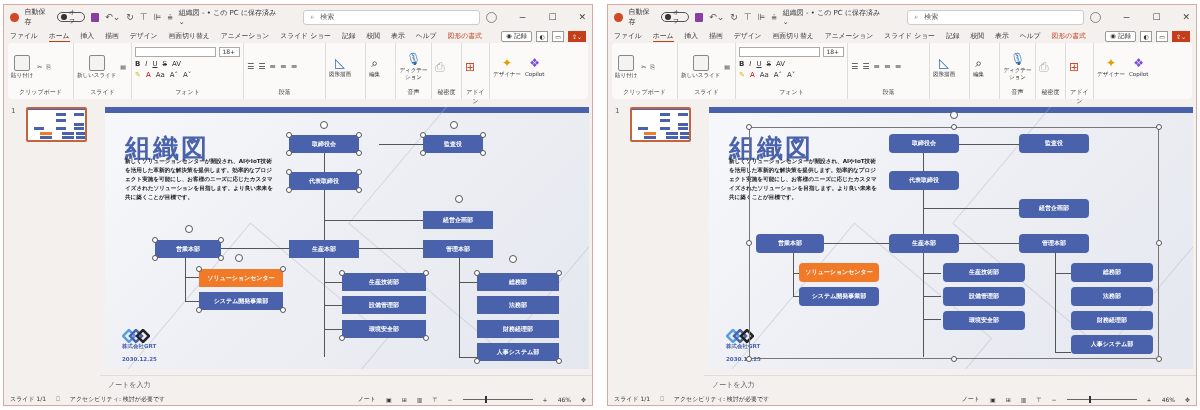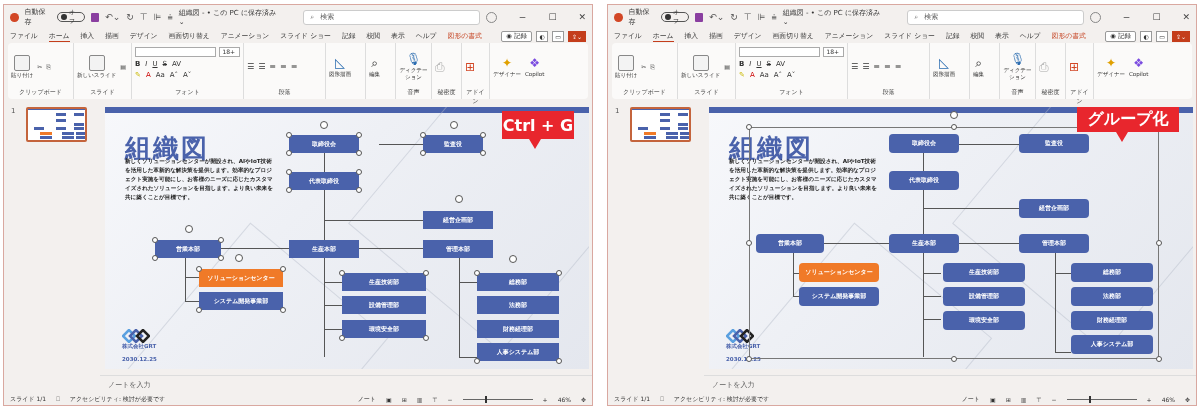--- a/index.html
+++ b/index.html
@@ -320,21 +320,20 @@
           <div class="hd" style="left:175px;top:200px"></div>
         <div class="hd" style="left:234px;top:163px"></div>
           <div class="hd" style="left:318px;top:163px"></div>
           <div class="hd" style="left:234px;top:228px"></div>
           <div class="hd" style="left:318px;top:228px"></div>
         <div class="hd" style="left:369px;top:163px"></div>
           <div class="hd" style="left:451px;top:163px"></div>
           <div class="hd" style="left:369px;top:251px"></div>
           <div class="hd" style="left:451px;top:251px"></div>
 
-        <div class="callout" style="left:397px;top:4px;width:72px;height:28px">Ctrl + G</div>
       </div>
       <div class="notes">ノートを入力</div>
     </div>
   </div>
   <div class="status">
     <span>スライド 1/1</span>
     <span>⎕</span>
     <span>アクセシビリティ: 検討が必要です</span>
     <div class="rightside">
       <span>ノート</span>
@@ -582,21 +581,20 @@
         <div class="rot" style="left:241px;top:4px"></div>
         <div class="hd" style="left:37px;top:17px"></div>
         <div class="hd" style="left:242px;top:17px"></div>
         <div class="hd" style="left:447px;top:17px"></div>
         <div class="hd" style="left:37px;top:133px"></div>
         <div class="hd" style="left:447px;top:133px"></div>
         <div class="hd" style="left:37px;top:249px"></div>
         <div class="hd" style="left:242px;top:249px"></div>
         <div class="hd" style="left:447px;top:249px"></div>
 
-        <div class="callout" style="left:368px;top:-1px;width:102px;height:26px">グループ化</div>
       </div>
       <div class="notes">ノートを入力</div>
     </div>
   </div>
   <div class="status">
     <span>スライド 1/1</span>
     <span>⎕</span>
     <span>アクセシビリティ: 検討が必要です</span>
     <div class="rightside">
       <span>ノート</span>

